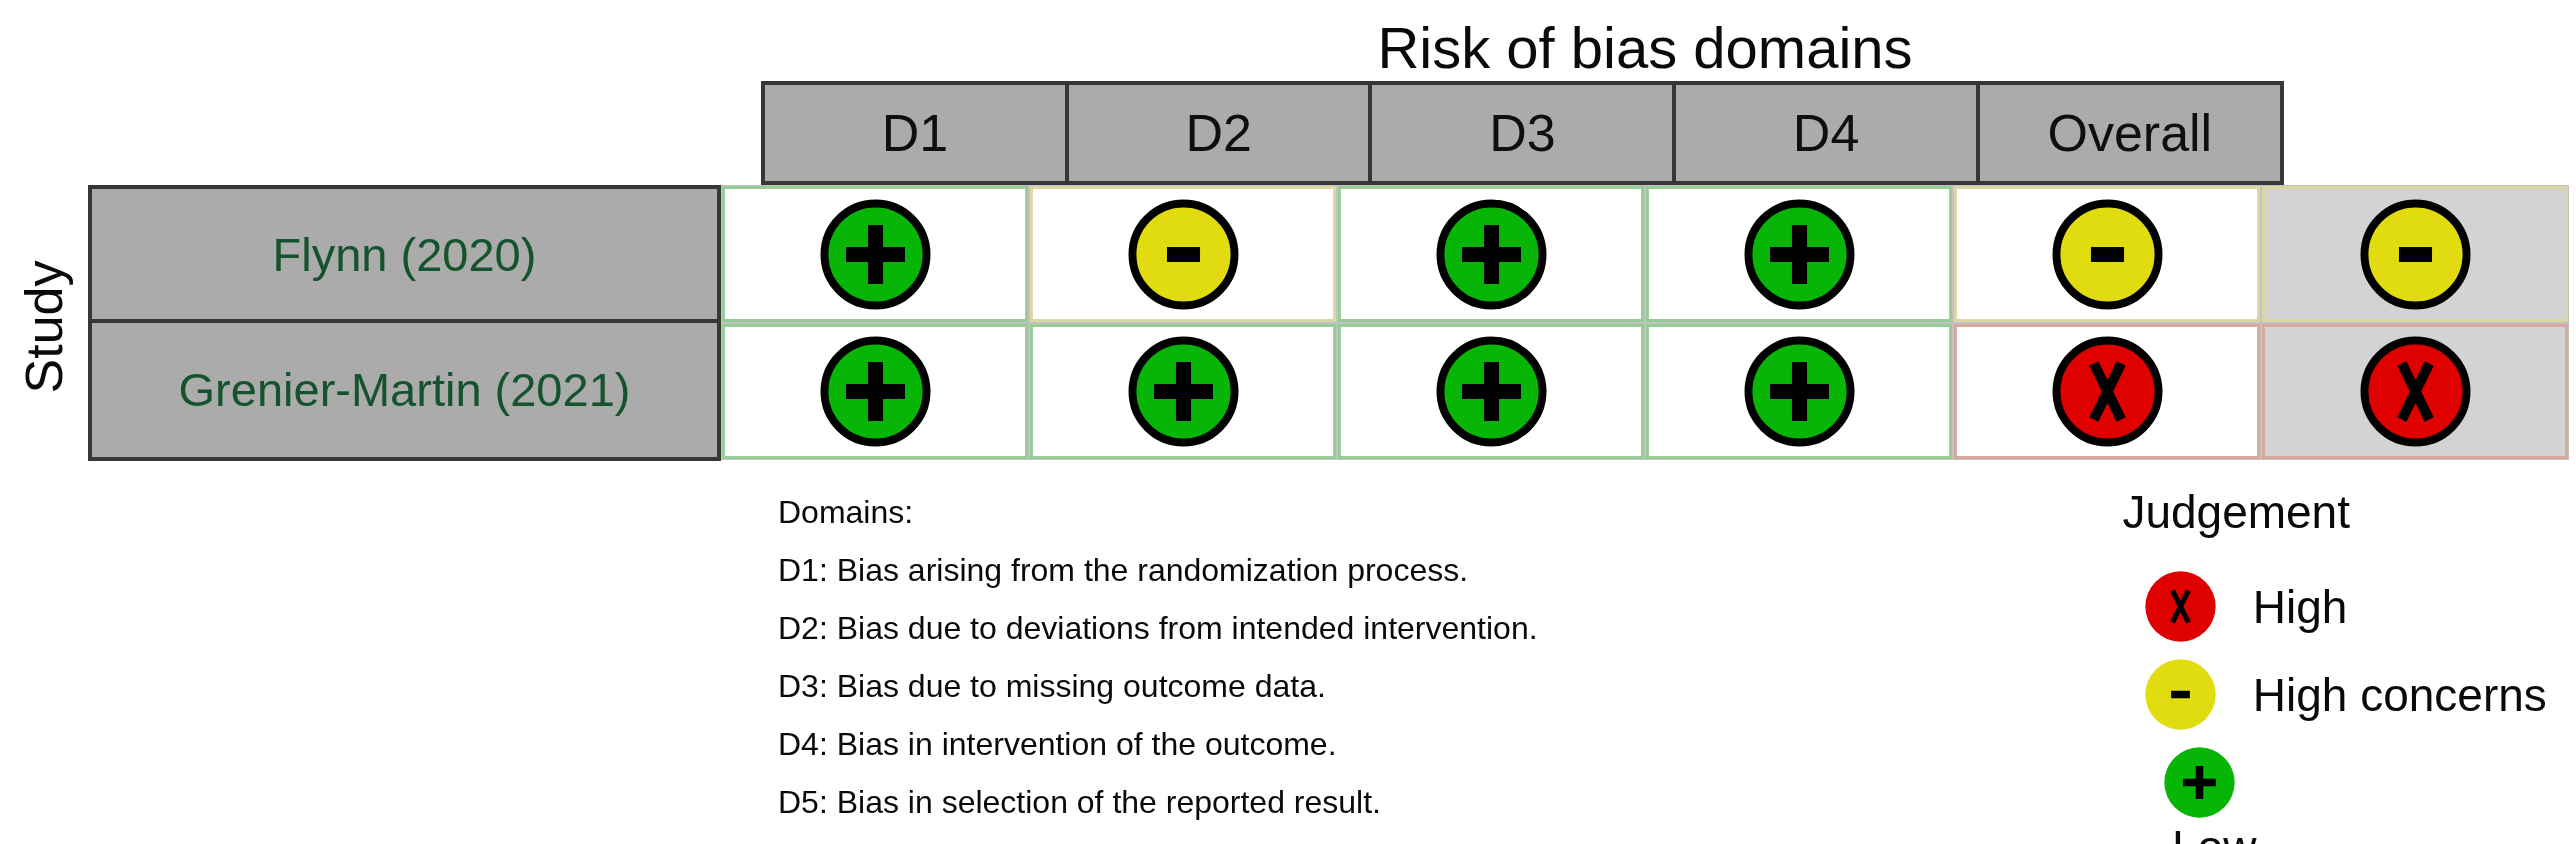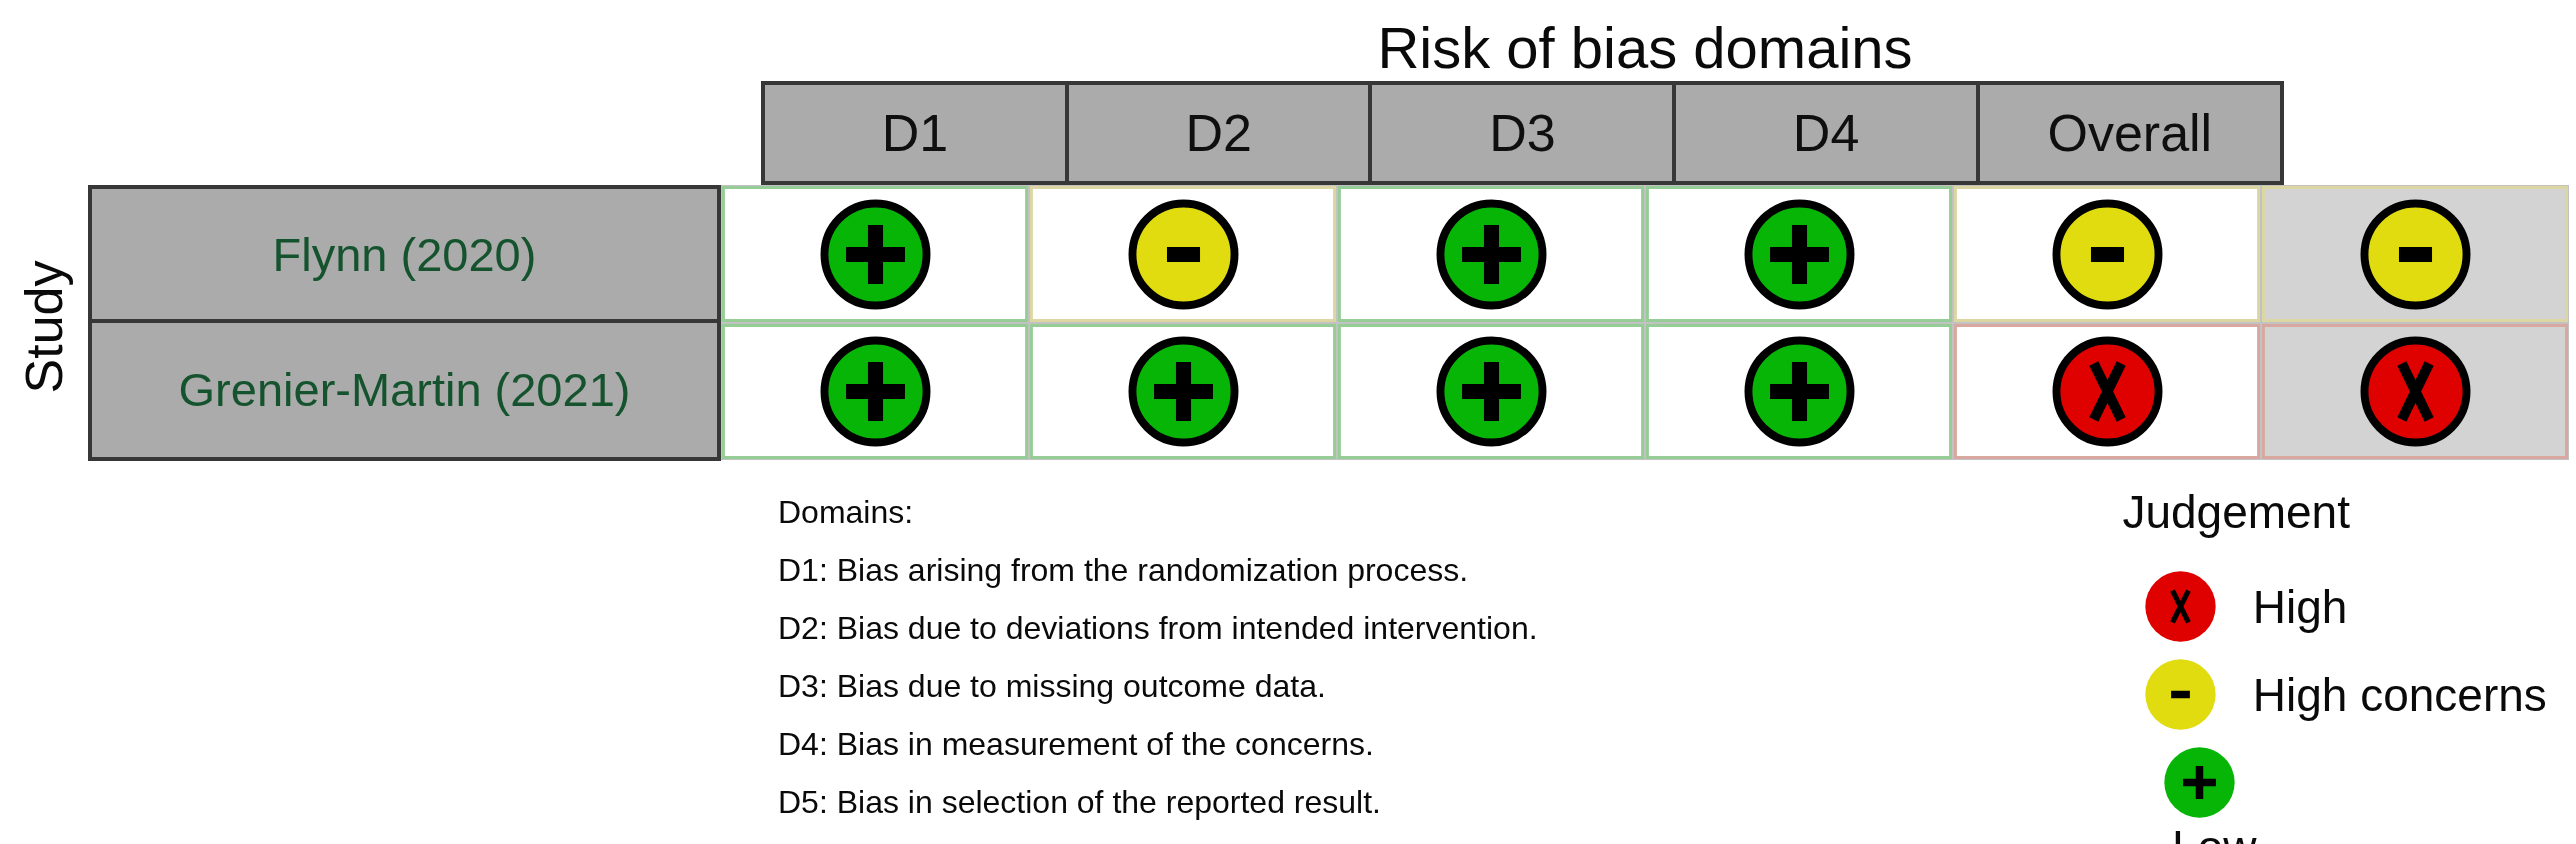--- a/index.html
+++ b/index.html
@@ -151,21 +151,21 @@
           <path d="M61 41 L99 119 M99 41 L61 119" stroke="#000" stroke-width="14" fill="none"></path>
         </svg>
       </div>
   </div>
 
   <div class="domains-note">
     <div>Domains:</div>
     <div>D1: Bias arising from the randomization process.</div>
     <div>D2: Bias due to deviations from intended intervention.</div>
     <div>D3: Bias due to missing outcome data.</div>
-    <div>D4: Bias in measurement of the concerns.</div>
+    <div>D4: Bias in intervention of the outcome.</div>
     <div>D5: Bias in selection of the reported result.</div>
   </div>
 
   <div class="legend">
     <div class="legend-title">Judgement</div>
     <div class="legend-item li-0">
       <span class="bubble">
           <svg width="75" height="75" viewBox="0 0 160 160">
             <circle cx="80" cy="80" r="75" fill="#DF0000"></circle>
             <path d="M63 46 L97 114 M97 46 L63 114" stroke="#000" stroke-width="11" fill="none"></path>

